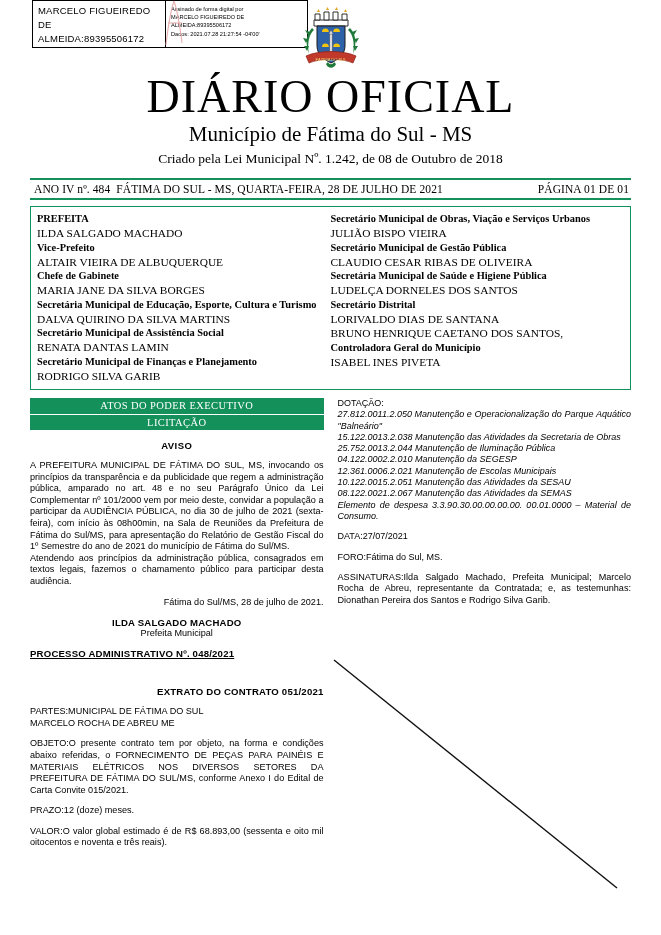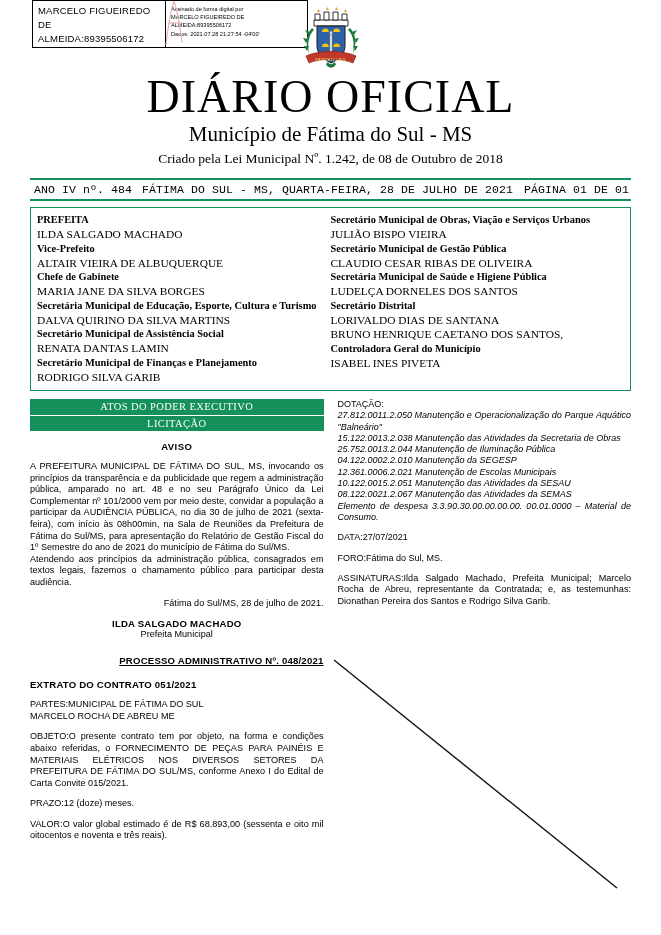--- a/index.html
+++ b/index.html
@@ -94,21 +94,21 @@
     line-height: 25px;
     margin-top: -2px;
   }
   .doh-law {
     font-size: 13.5px;
     line-height: 20px;
     margin-top: 2px;
   }
 
   
-  .issue-wrap { margin-top: 9px; font-family: Liberation Mono, monospace; }
+  .issue-wrap { margin-top: 9px; }
   .rule-green {
     border-top: 2px solid #14905b;
     height: 0;
   }
   .issue-line {
     display: flex;
     justify-content: space-between;
     align-items: baseline;
     font-size: 11.5px;
     padding: 3px 2px 3px 4px;
@@ -177,33 +177,33 @@
     text-align: center;
     font-weight: bold;
     font-size: 9.6px;
     letter-spacing: .2px;
   }
   .sig-title {
     text-align: center;
     font-size: 9.1px;
   }
   .proc-head {
-    text-align: right;
+    text-align: left;
     font-weight: bold;
     font-size: 9.6px;
     text-decoration: underline;
     letter-spacing: .2px;
-    margin-top: 16px;
+    margin-top: 10px;
   }
   .extrato-head {
-    text-align: left;
+    text-align: right;
     font-weight: bold;
     font-size: 9.6px;
     letter-spacing: .2px;
-    margin-top: 13px;
+    margin-top: 27px;
   }
 
   .dot-line {
     font-size: 9px;
     line-height: 11.3px;
     font-style: italic;
     text-align: justify;
   }
   .plain-line {
     font-size: 9px;

